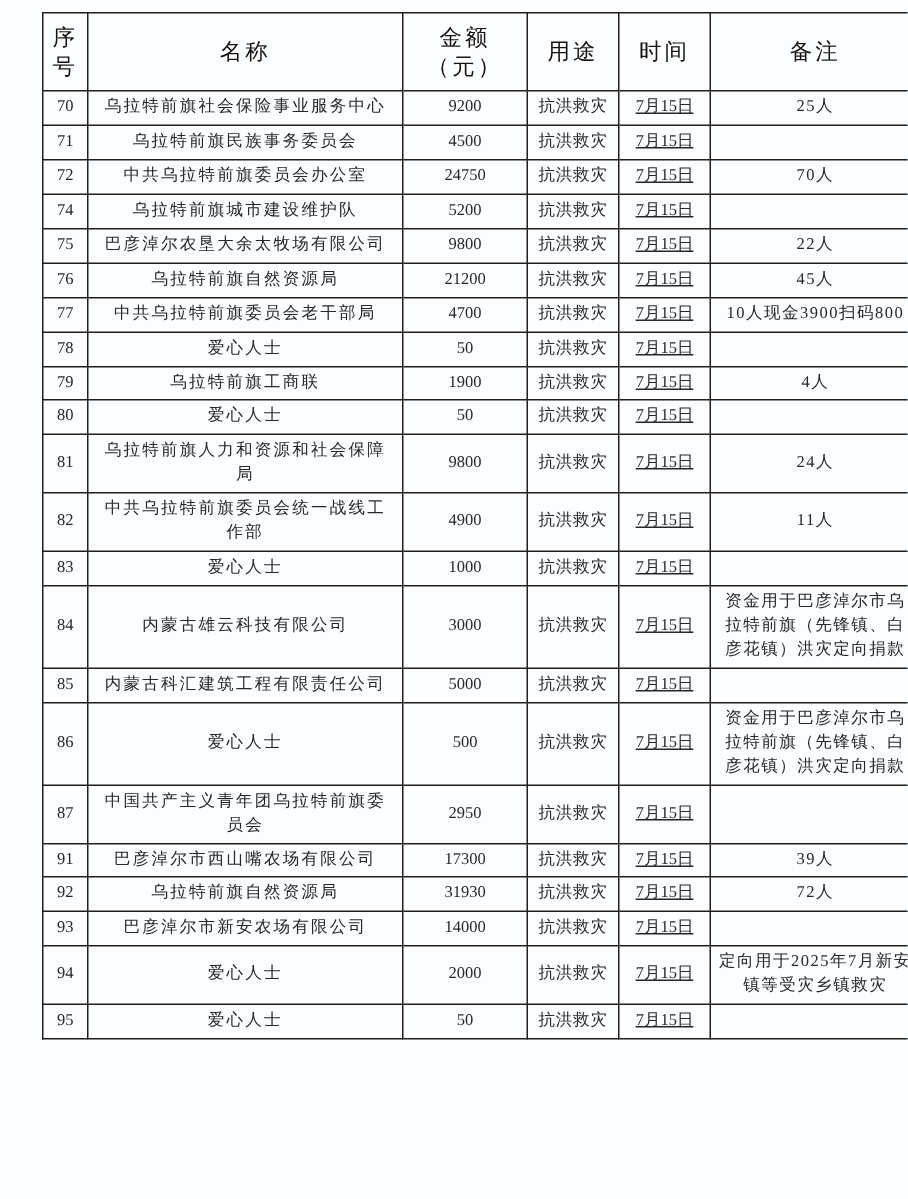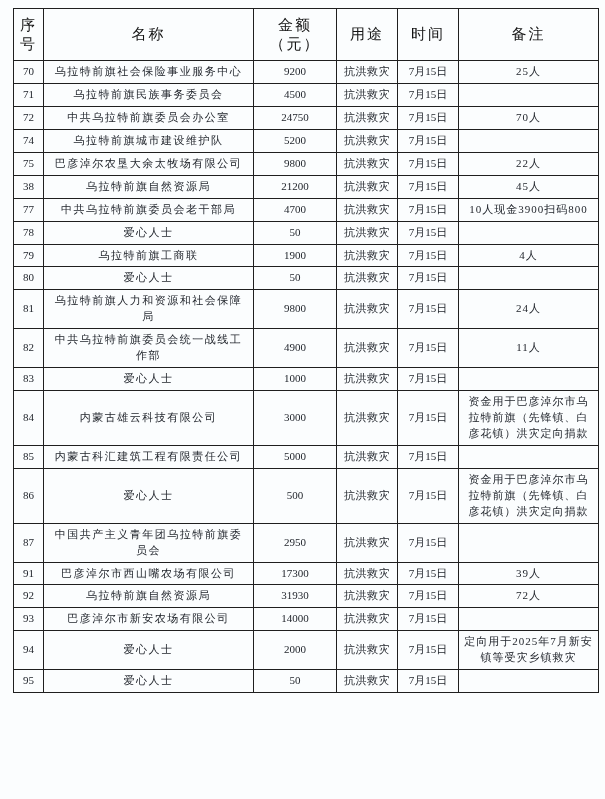--- a/index.html
+++ b/index.html
@@ -11,21 +11,21 @@
     height: 799px;
     background: #fbfdfe;
     font-family: "Liberation Serif", "DejaVu Serif", serif;
     color: #1d2129;
     overflow: hidden;
   }
   .page {
     width: 605px;
     height: 610px;
     box-sizing: border-box;
-    padding: 8px 8px 8px 13px;
+    padding: 8px 8px 8px 28px;
   }
   table.donation-table {
     border-collapse: collapse;
     table-layout: fixed;
     width: 585px;
     background: #fbfdfe;
   }
   .donation-table th,
   .donation-table td {
     border: 1px solid #1f1f1f;
@@ -45,21 +45,21 @@
   .donation-table tbody td {
     height: 19px;
     font-size: 11px;
     line-height: 1.45;
     color: #23272e;
   }
   td.cell-index   { letter-spacing: 0; }
   td.cell-name    { letter-spacing: 1.5px; padding-left: 6px; padding-right: 6px; }
   td.cell-amount  { letter-spacing: 0; }
   td.cell-purpose { letter-spacing: 0.5px; }
-  td.cell-time    { letter-spacing: 0; }
+  td.cell-time    { letter-spacing: 0; text-decoration: underline; }
   td.cell-remark  { letter-spacing: 1px; padding-left: 5px; padding-right: 5px; margin-left: 40px; }
 
   col.col-index   { width: 30px;  }
   col.col-name    { width: 210px; }
   col.col-amount  { width: 83px;  }
   col.col-purpose { width: 61px;  }
   col.col-time    { width: 61px;  }
   col.col-remark  { width: 140px; }
 </style>
 </head>
@@ -120,21 +120,21 @@
         </tr>
         <tr>
           <td class="cell-index">75</td>
           <td class="cell-name">巴彦淖尔农垦大余太牧场有限公司</td>
           <td class="cell-amount">9800</td>
           <td class="cell-purpose">抗洪救灾</td>
           <td class="cell-time">7月15日</td>
           <td class="cell-remark">22人</td>
         </tr>
         <tr>
-          <td class="cell-index">38</td>
+          <td class="cell-index">76</td>
           <td class="cell-name">乌拉特前旗自然资源局</td>
           <td class="cell-amount">21200</td>
           <td class="cell-purpose">抗洪救灾</td>
           <td class="cell-time">7月15日</td>
           <td class="cell-remark">45人</td>
         </tr>
         <tr>
           <td class="cell-index">77</td>
           <td class="cell-name">中共乌拉特前旗委员会老干部局</td>
           <td class="cell-amount">4700</td>

